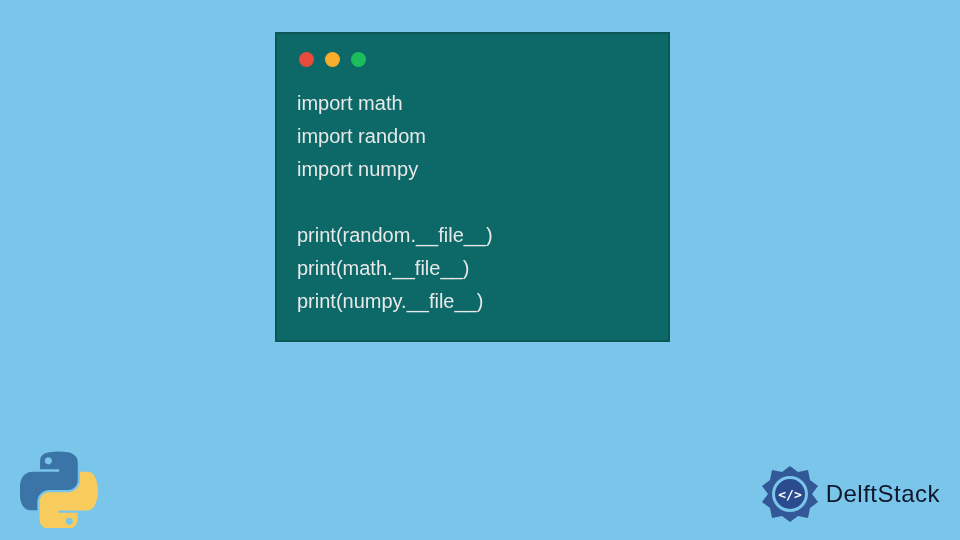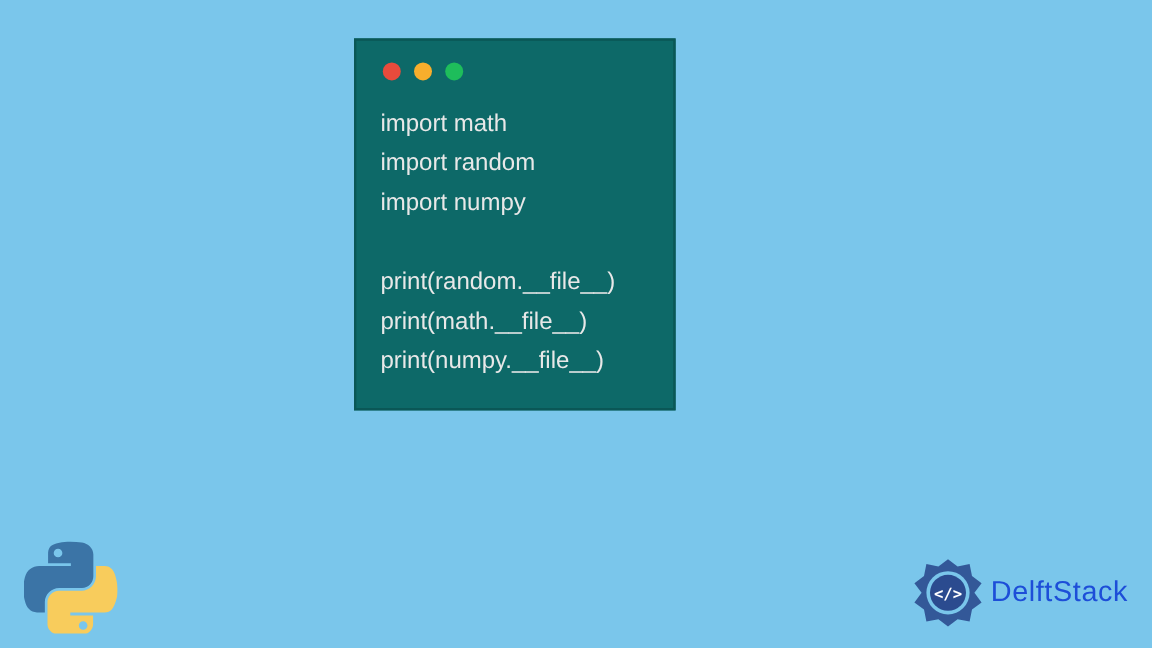--- a/index.html
+++ b/index.html
@@ -12,25 +12,24 @@
       height: 540px;
       background: #7ac6eb;
       position: relative;
       font-family: -apple-system, BlinkMacSystemFont, "Segoe UI", sans-serif;
       overflow: hidden;
     }
     .code-window {
       position: absolute;
       left: 275px;
       top: 32px;
-      width: 268px;
+      width: 395px;
       background: #0d6968;
       border: 2px solid #0a5756;
       padding: 18px 20px 22px 20px;
-      margin-left: 20px;
     }
     .traffic-lights {
       display: flex;
       gap: 11px;
       margin-bottom: 20px;
       margin-left: 2px;
     }
     .dot {
       width: 15px;
       height: 15px;
@@ -60,21 +59,21 @@
       bottom: 16px;
       display: flex;
       align-items: center;
       gap: 6px;
     }
     .delftstack-icon {
       width: 60px;
       height: 60px;
     }
     .delftstack-text {
-      color: #1d4ed8;
+      color: #0f172a;
       font-size: 24px;
       font-weight: 500;
       letter-spacing: 0.5px;
     }
   </style>
 </head>
 <body>
 
 <div class="code-window">
   <div class="traffic-lights">

